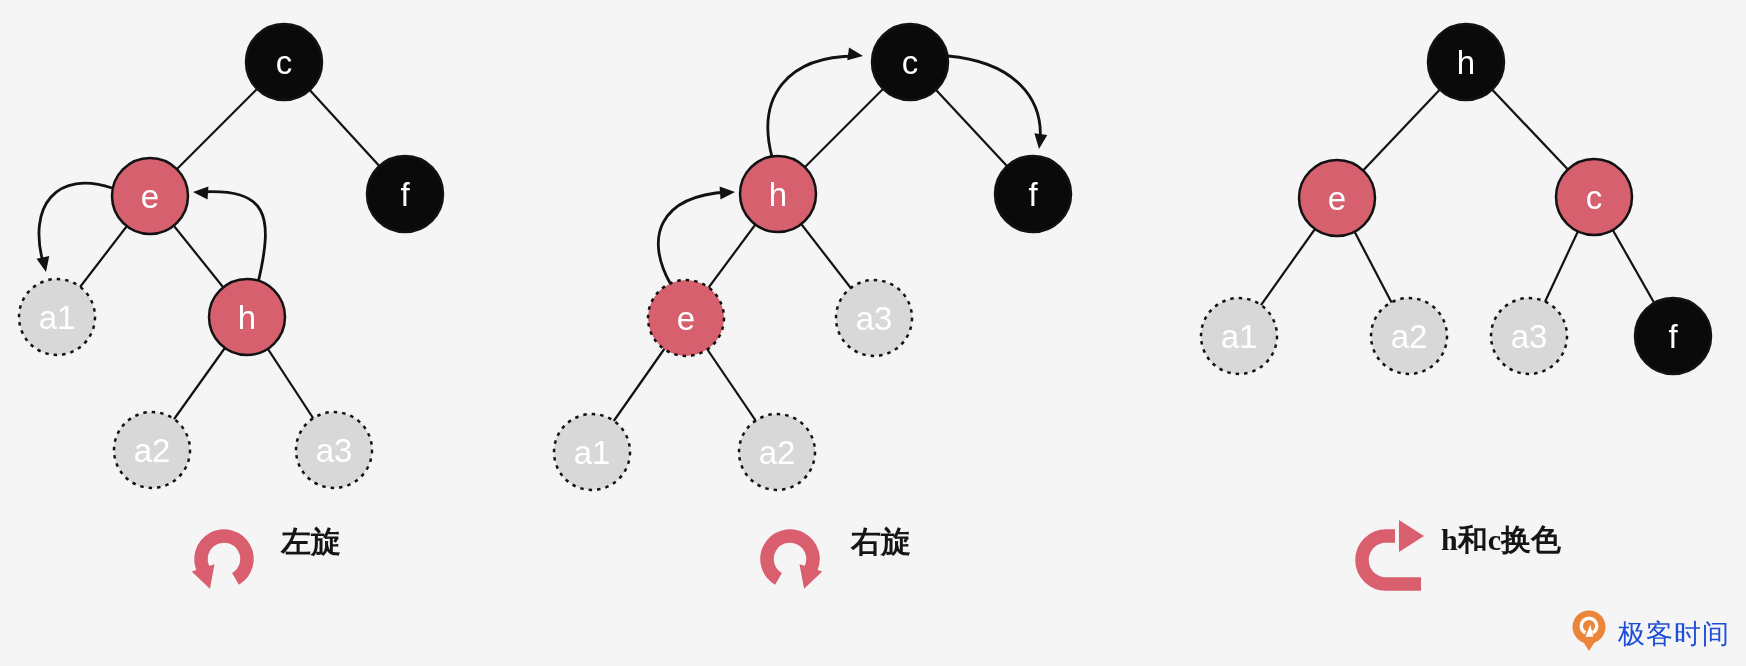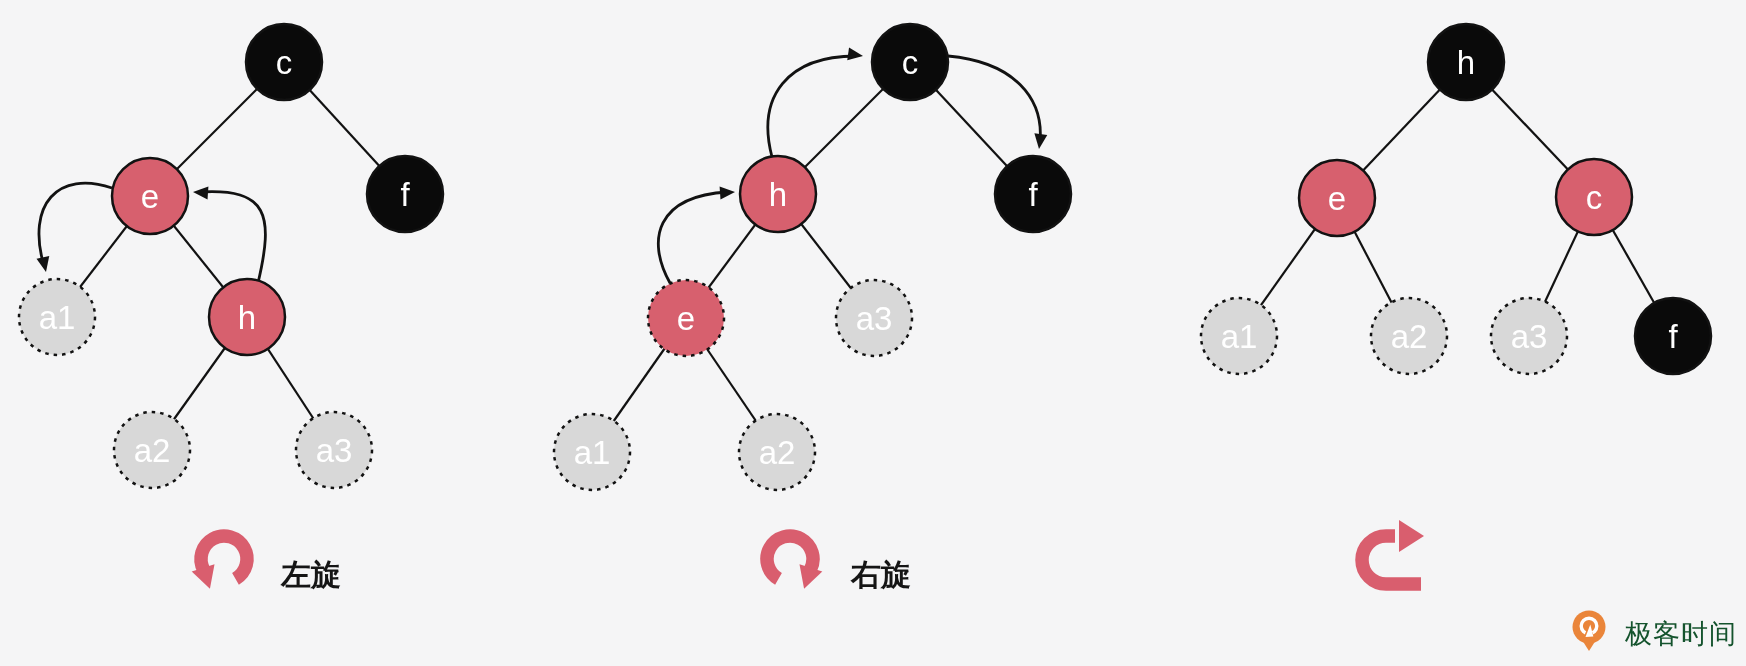--- a/index.html
+++ b/index.html
@@ -7,37 +7,37 @@
     width:1746px;height:666px;position:relative;overflow:hidden;
     background:#f5f5f6;
     font-family:"Liberation Sans","DejaVu Sans",sans-serif;
   }
   #tree-canvas{position:absolute;left:0;top:0;}
   #tree-canvas text{
     font-family:"Liberation Sans","DejaVu Sans",sans-serif;
     font-size:33px;
   }
   .caption{
-    position:absolute;display:flex;align-items:flex-end;
+    position:absolute;display:flex;align-items:flex-start;
     font-weight:bold;font-size:30px;color:#151515;white-space:nowrap;font-family:Liberation Serif, serif;
   }
   .caption .cap-text{display:inline-block;}
   #caption-0{left:187px;top:522px;}
   #caption-0 .cap-text{margin-left:20px;}
   #caption-1{left:753px;top:522px;}
   #caption-1 .cap-text{margin-left:24px;}
   #caption-2{left:1354px;top:520px;}
   #caption-2 .cap-text{margin-left:13px;}
   .cap-icon{display:block;flex:0 0 auto;}
   #logo{
     position:absolute;left:1567px;top:609px;height:50px;
     display:flex;align-items:center;
   }
   #logo .logo-text{
-    margin-left:12px;font-size:27px;font-weight:500;color:#14532d;
+    margin-left:5px;font-size:27px;font-weight:500;color:#1d4ed8;
     letter-spacing:1px;white-space:nowrap;
   }
 </style>
 </head>
 <body style="background: rgb(245, 245, 246);">
 
 <svg id="tree-canvas" width="1746" height="666" viewBox="0 0 1746 666">
     <g>
       <line x1="284" y1="62" x2="150" y2="196" stroke="#121212" stroke-width="2.2"></line>
       <line x1="284" y1="62" x2="405" y2="194" stroke="#121212" stroke-width="2.2"></line>
@@ -130,20 +130,21 @@
     <polygon points="14.1,29.8 32.3,12.6 9.5,5.2" fill="#d95e6e"></polygon>
   </svg>
   <span class="cap-text">右旋</span>
 </div>
 
 <div class="caption" id="caption-2">
   <svg class="cap-icon" width="74" height="74" viewBox="-37 -37 74 74">
     <path d="M 30 27 L -5 27 A 24 24 0 0 1 -5 -21 L 4 -21" fill="none" stroke="#d95e6e" stroke-width="13.5"></path>
     <polygon points="8,-37 33,-21 8,-5" fill="#d95e6e"></polygon>
   </svg>
+  <span class="cap-text">h和c换色</span>
 </div>
 
 <div id="logo">
   <svg width="46" height="50" viewBox="0 0 46 50">
     <circle cx="22" cy="18" r="16.5" fill="#ea853a"></circle>
     <polygon points="15,31 29,31 22,42" fill="#ea853a"></polygon>
     <circle cx="22" cy="17" r="7.8" fill="none" stroke="#ffffff" stroke-width="3.4"></circle>
     <polygon points="16,30 22,15 28,30" fill="#ea853a"></polygon>
     <polygon points="18.5,28 23.3,15.5 26.3,27.5" fill="#ffffff"></polygon>
   </svg>

